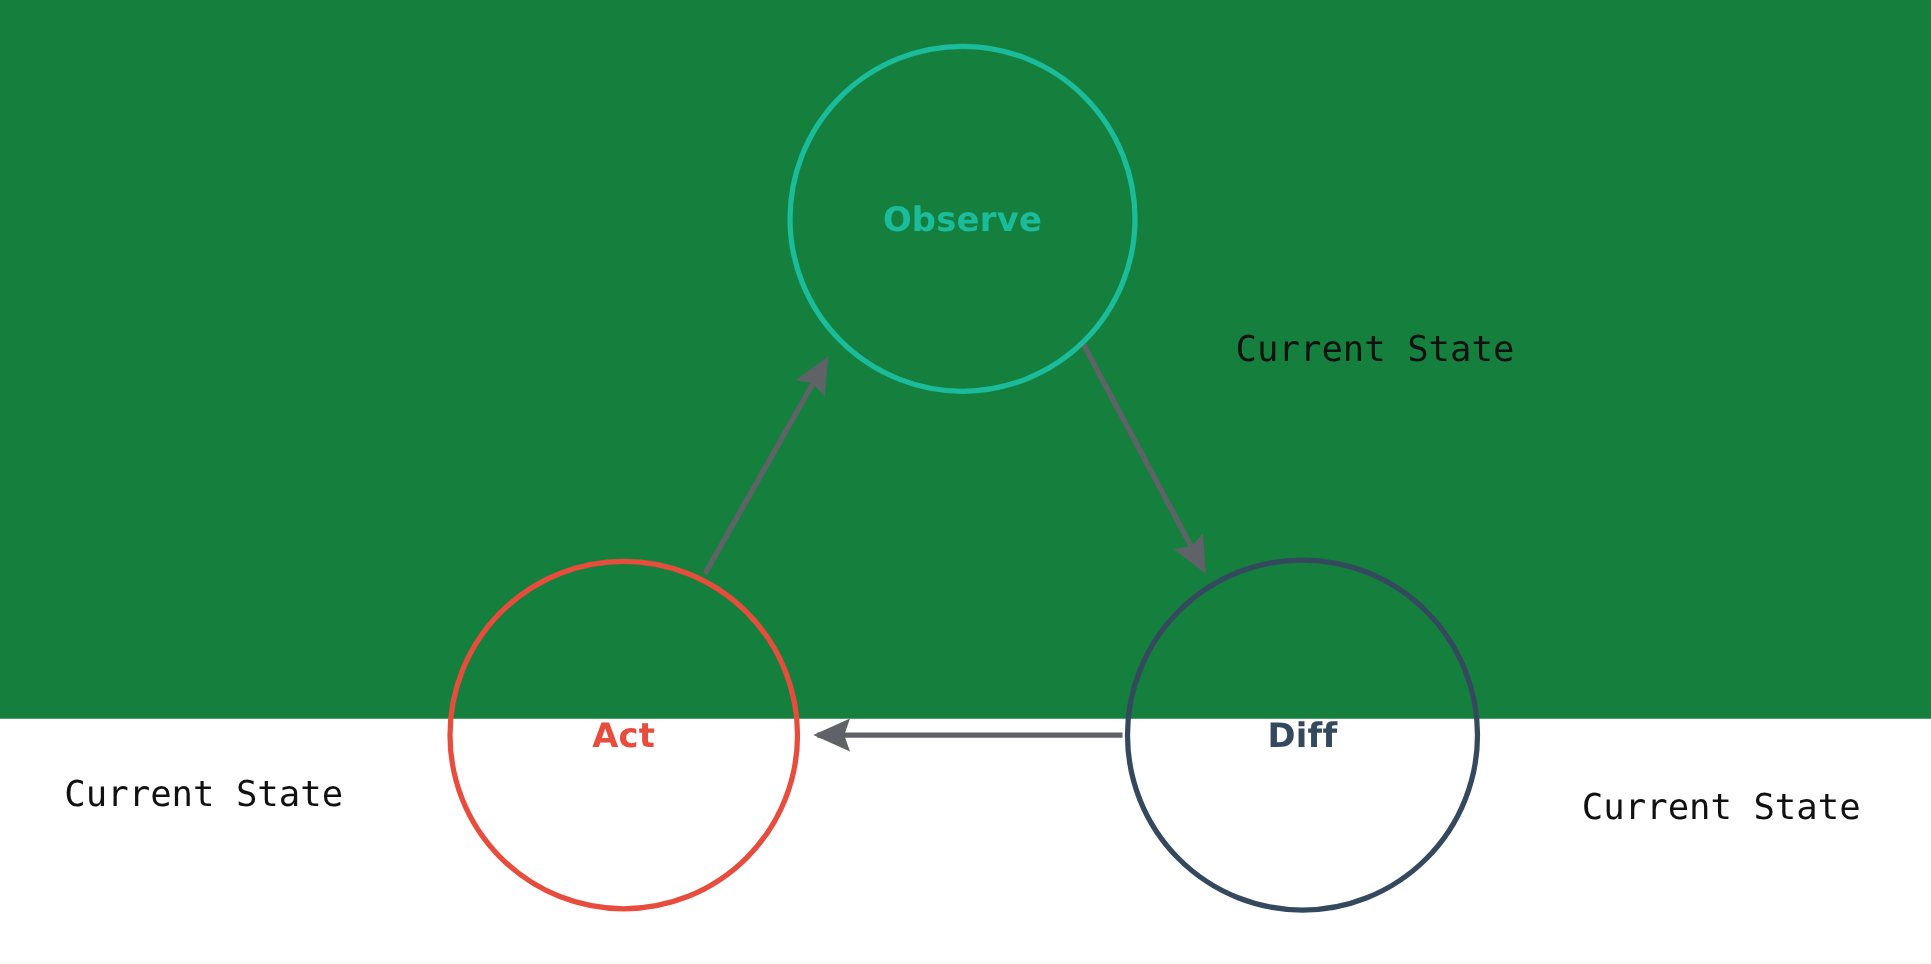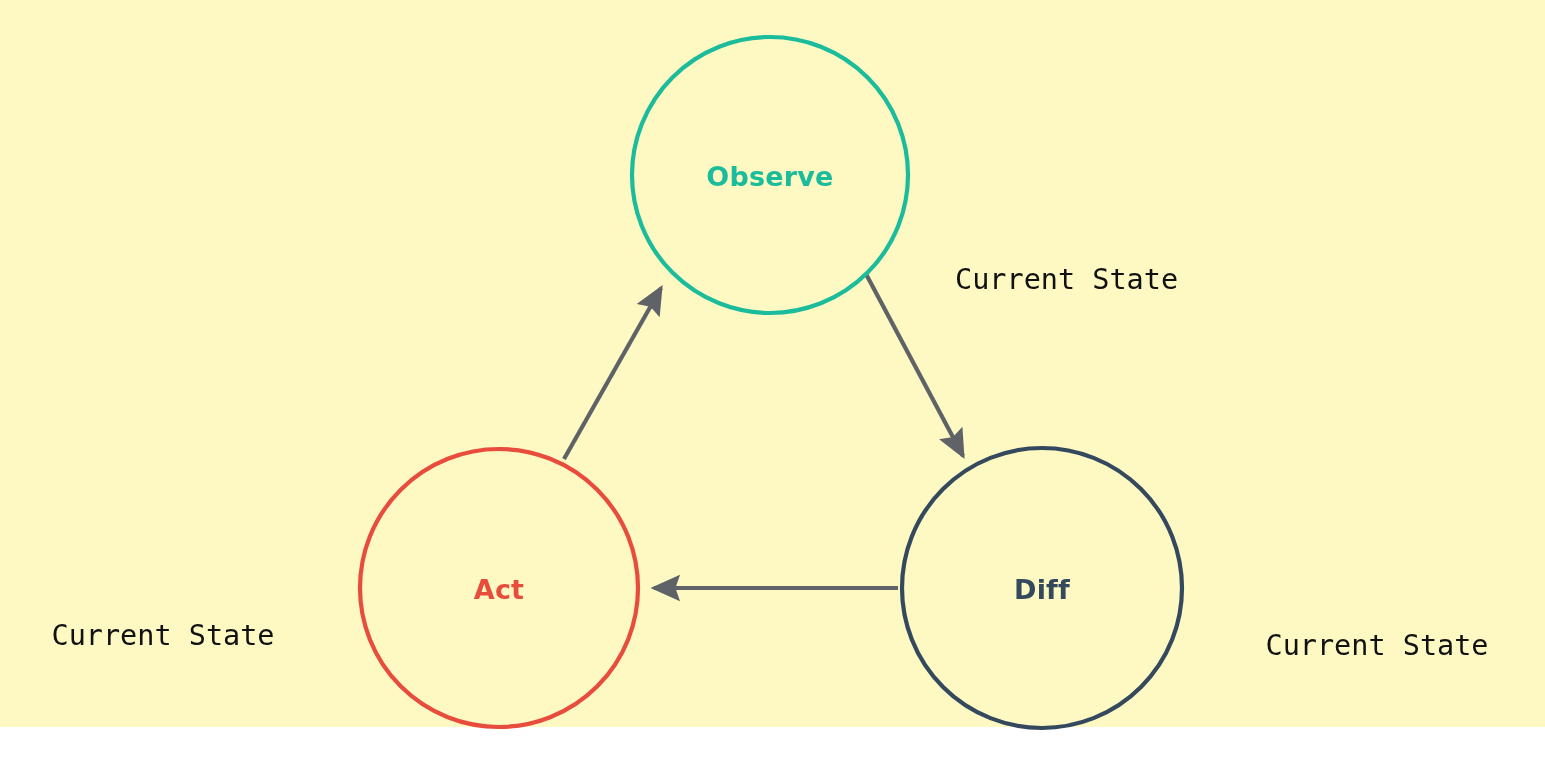--- a/index.html
+++ b/index.html
@@ -10,22 +10,22 @@
   }
   body {
     width: 1545px;
     height: 771px;
     overflow: hidden;
     font-family: "Liberation Sans", sans-serif;
   }
   #diagram-root {
     position: relative;
     width: 1545px;
-    height: 727px;
-    background: #fef9c3;
+    height: 575px;
+    background: #15803d;
   }
   #loop-svg {
     position: absolute;
     top: 0;
     left: 0;
     width: 1545px;
     height: 771px;
     display: block;
   }
   .node-label {
@@ -41,20 +41,21 @@
     font-family: "DejaVu Sans Mono", "Liberation Mono", monospace;
     font-size: 28.5px;
     line-height: 52px;
     color: #111111;
     white-space: pre;
     text-align: center;
     letter-spacing: 0px;
   }
   .annot-line {
     display: block;
+    text-align: center;
   }
   .annot-op {
     display: block;
     font-size: 28.5px;
   }
   #annot-observe {
     left: 955px;
     top: 150px;
     width: 290px;
     text-align: left;

